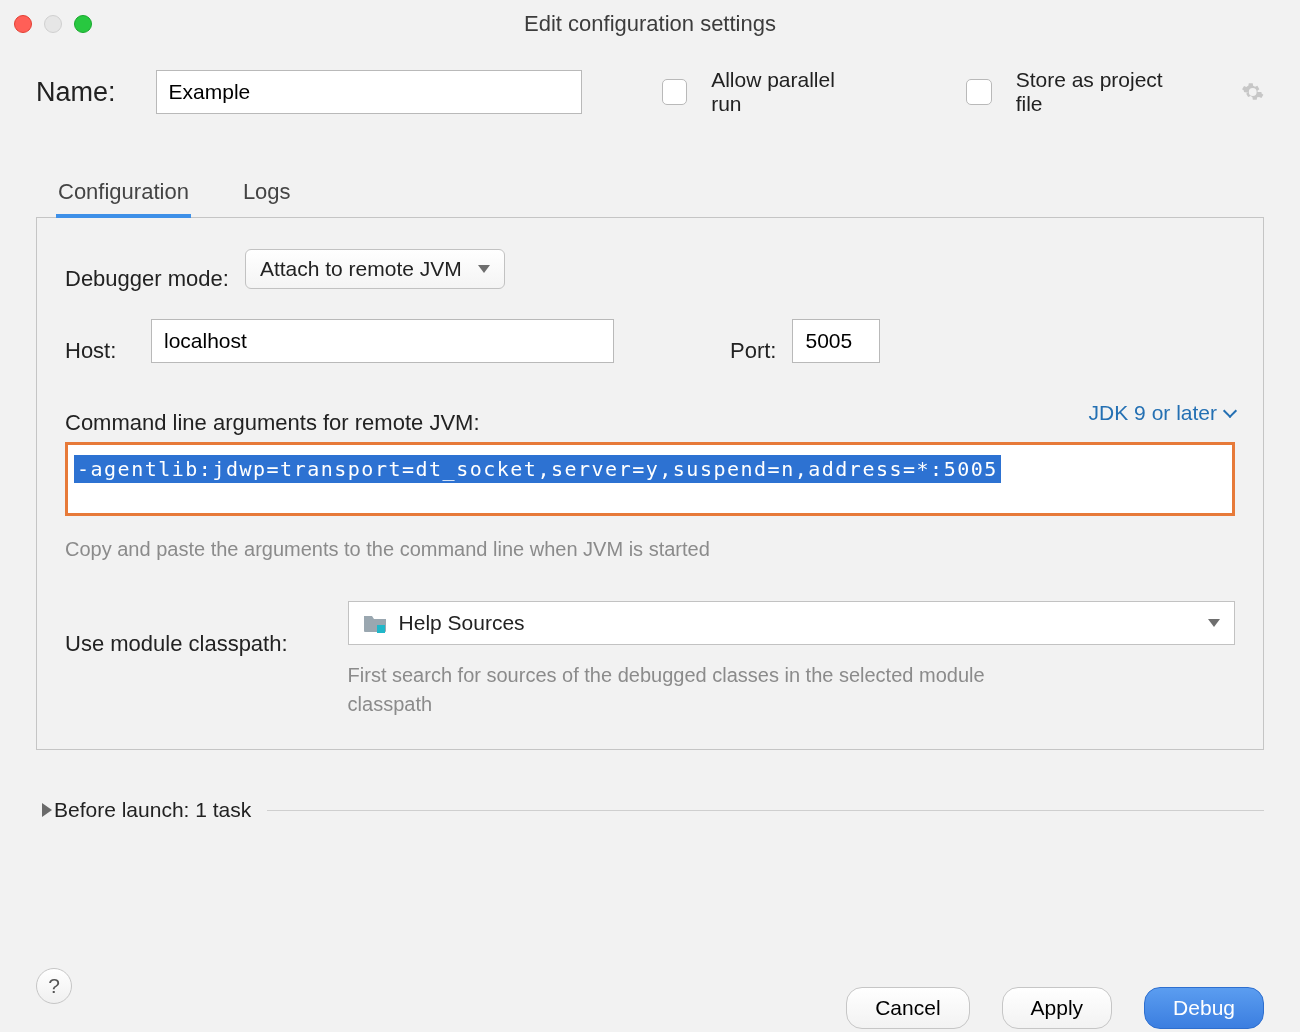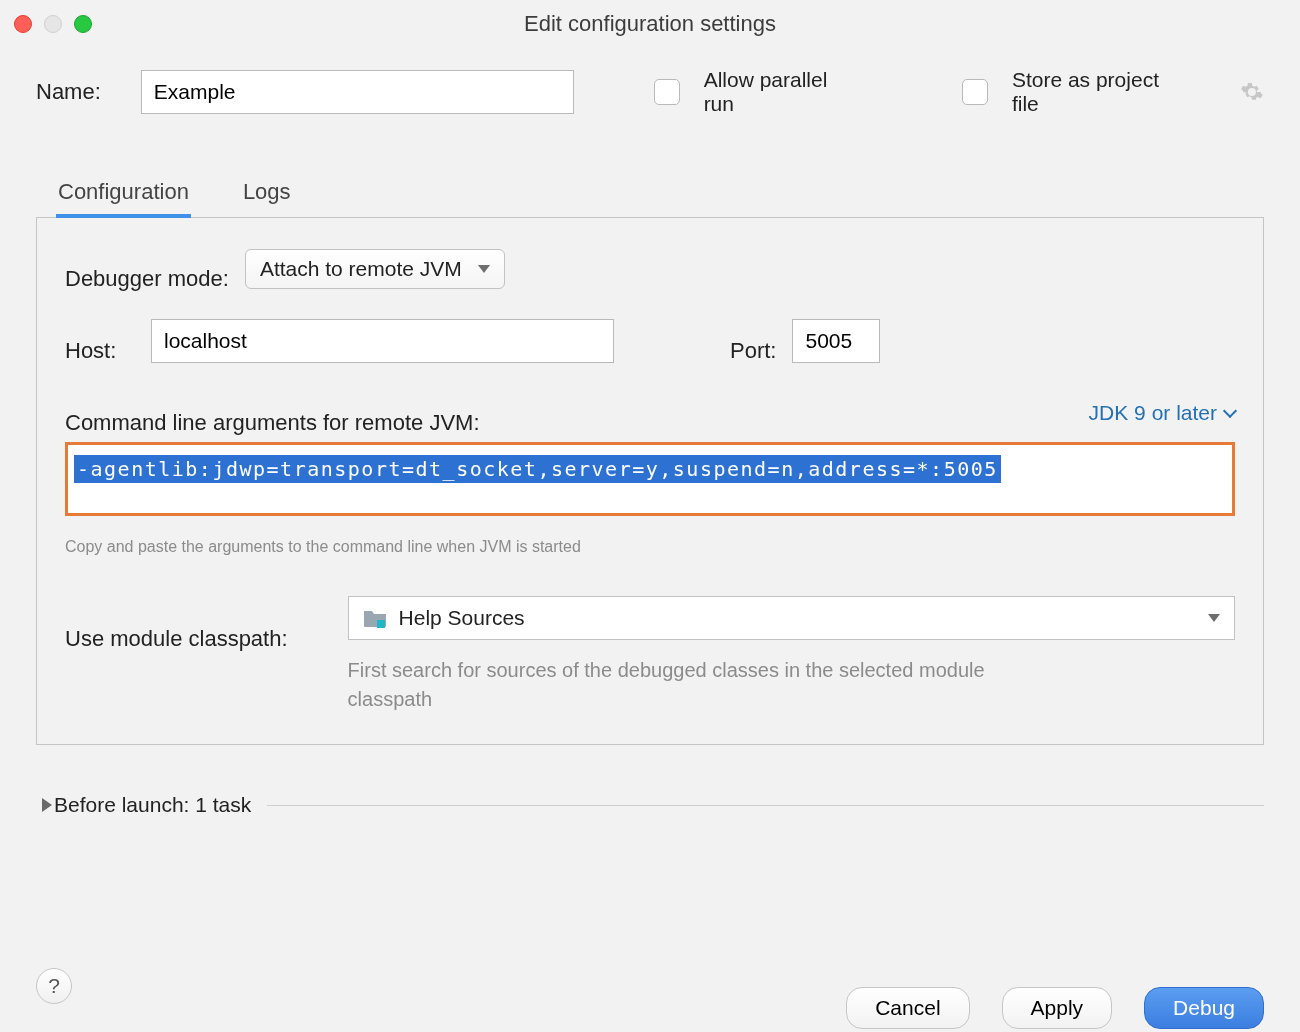--- a/index.html
+++ b/index.html
@@ -36,21 +36,21 @@
 
     .content { padding: 20px 36px 0 36px; }
 
     
     .name-row {
       display: flex;
       align-items: center;
       gap: 40px;
       margin-bottom: 55px;
     }
-    .name-row .lbl { font-size: 22px; }
+    .name-row .lbl { font-size: 27px; }
     .text-input {
       height: 44px;
       border: 1px solid #b9b9b9;
       background: #fff;
       padding: 0 12px;
       font-size: 21px;
       outline: none;
     }
     .name-input { width: 436px; }
     .chk-group { display: flex; align-items: center; gap: 24px; }
@@ -144,21 +144,21 @@
     .cli-text {
       display: inline-block;
       background: #2d72d2;
       color: #fff;
       font-family: "Menlo", "Consolas", monospace;
       font-size: 20px;
       letter-spacing: 1.5px;
       padding: 2px 3px;
       white-space: pre;
     }
-    .cli-hint { color: #8b8b8b; font-size: 16px; margin-top: 22px; margin-bottom: 40px; }
+    .cli-hint { color: #8b8b8b; font-size: 20px; margin-top: 22px; margin-bottom: 40px; }
 
     
     .module-row { display: flex; align-items: flex-start; gap: 60px; }
     .module-right { flex: 1; }
     .module-select {
       height: 44px;
       width: 100%;
       border: 1px solid #c2c2c2;
       background: #fff;
       display: flex; align-items: center; justify-content: space-between;

